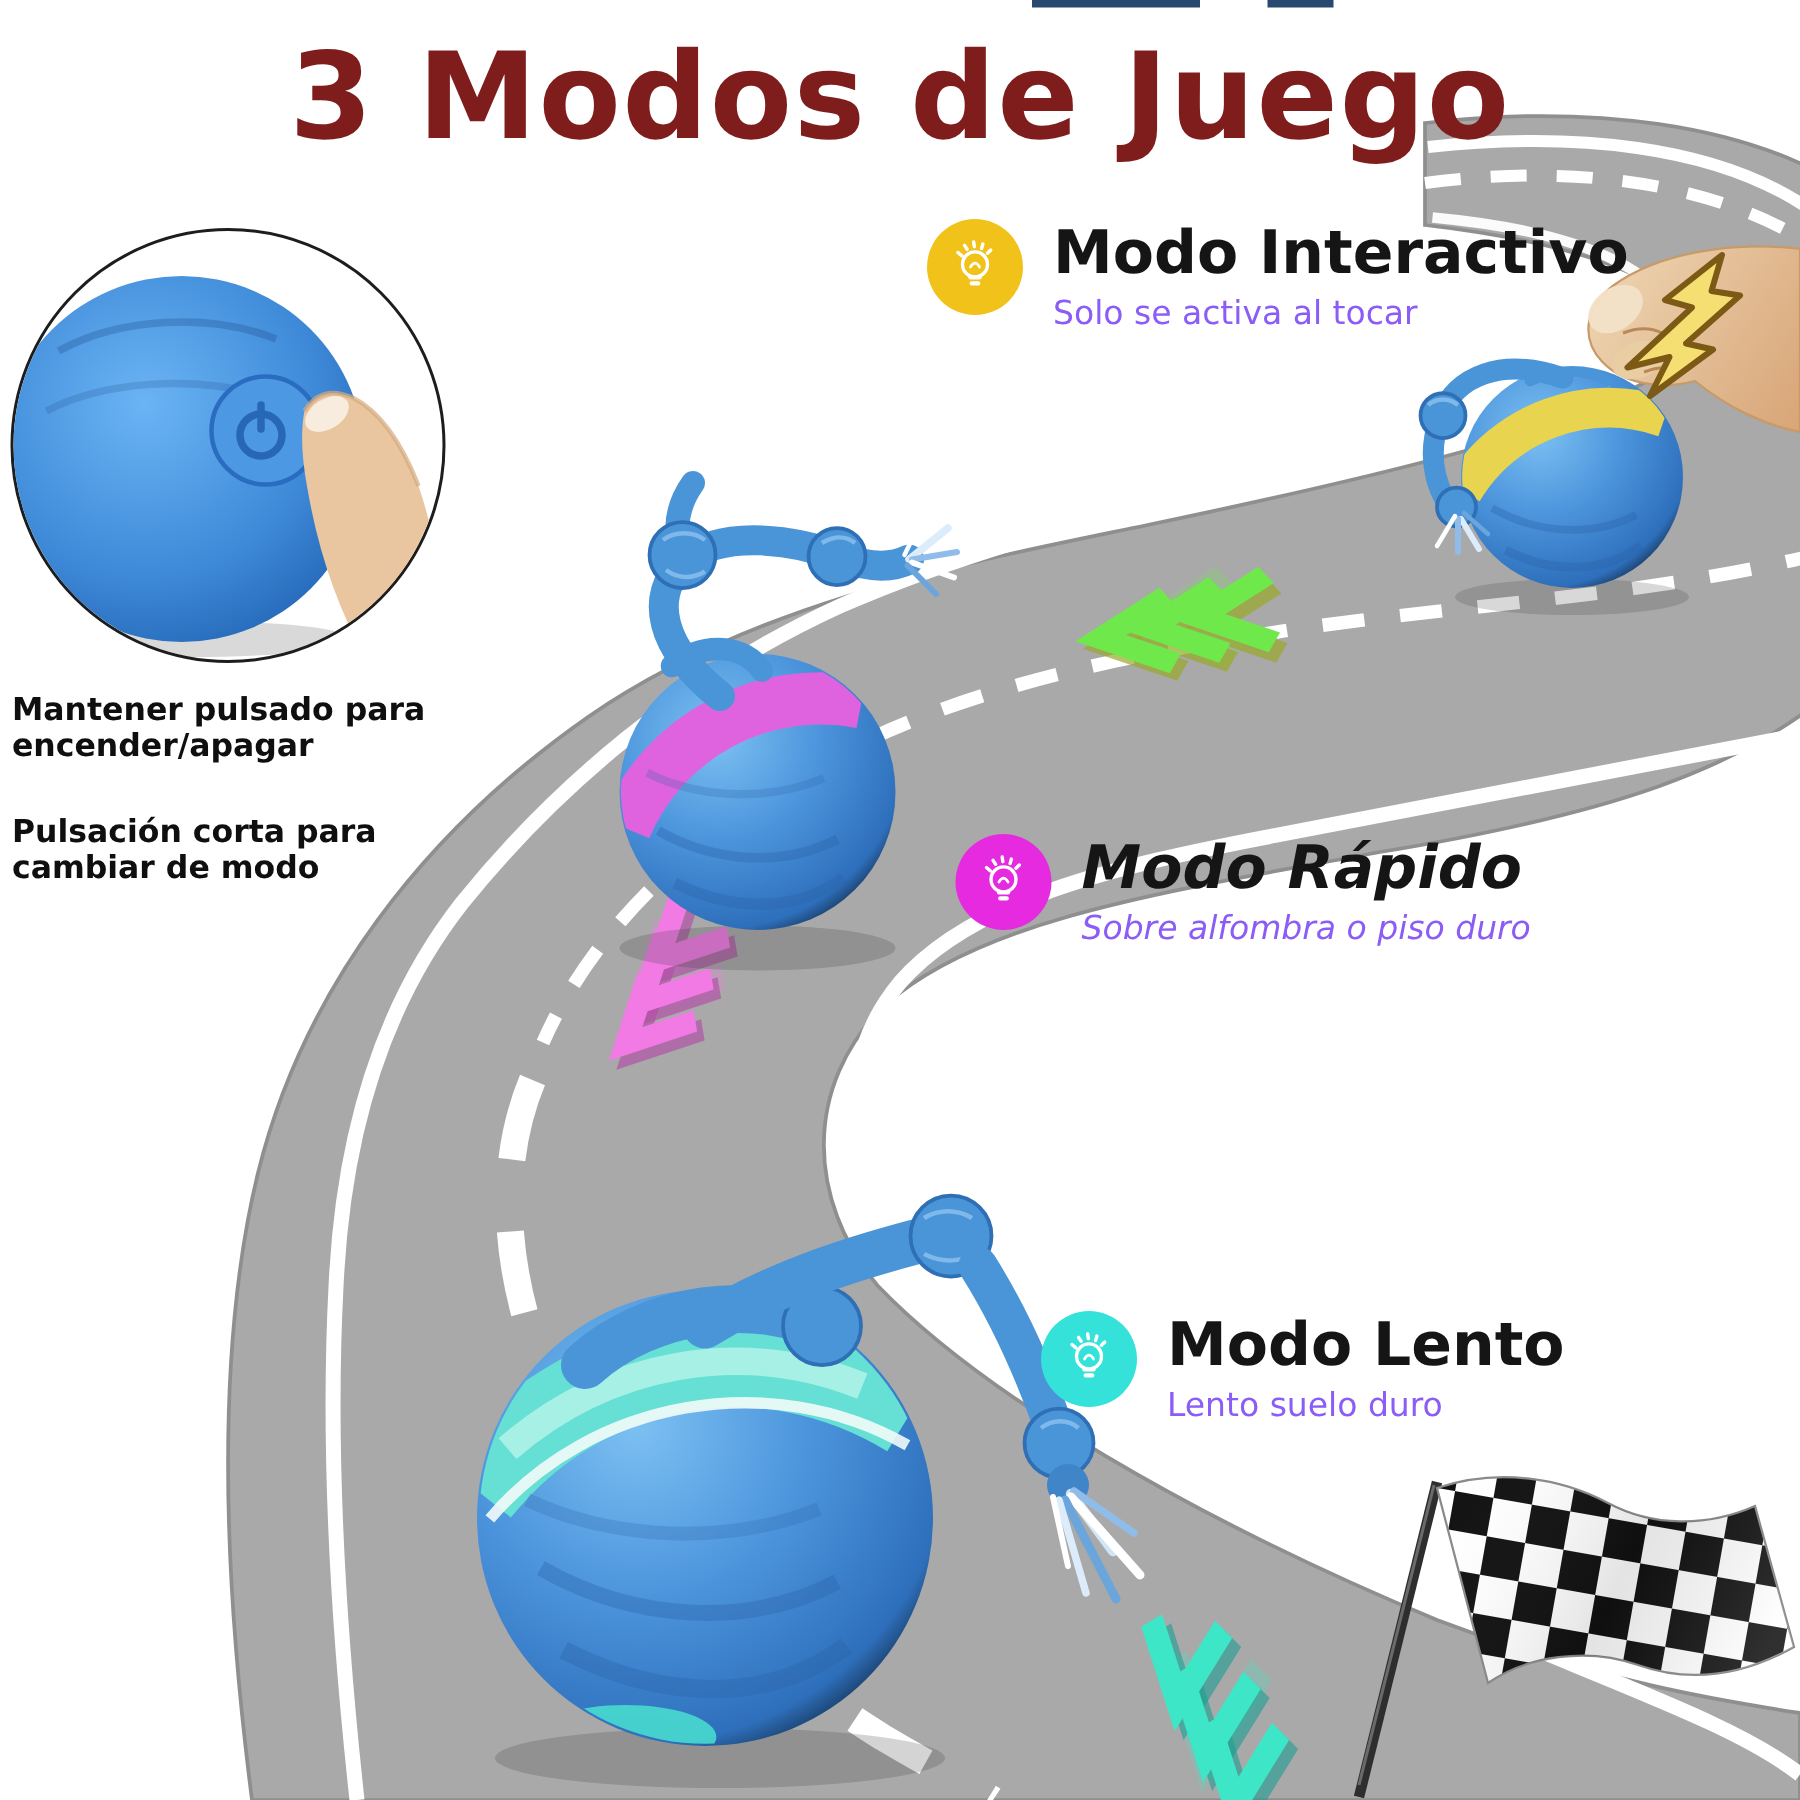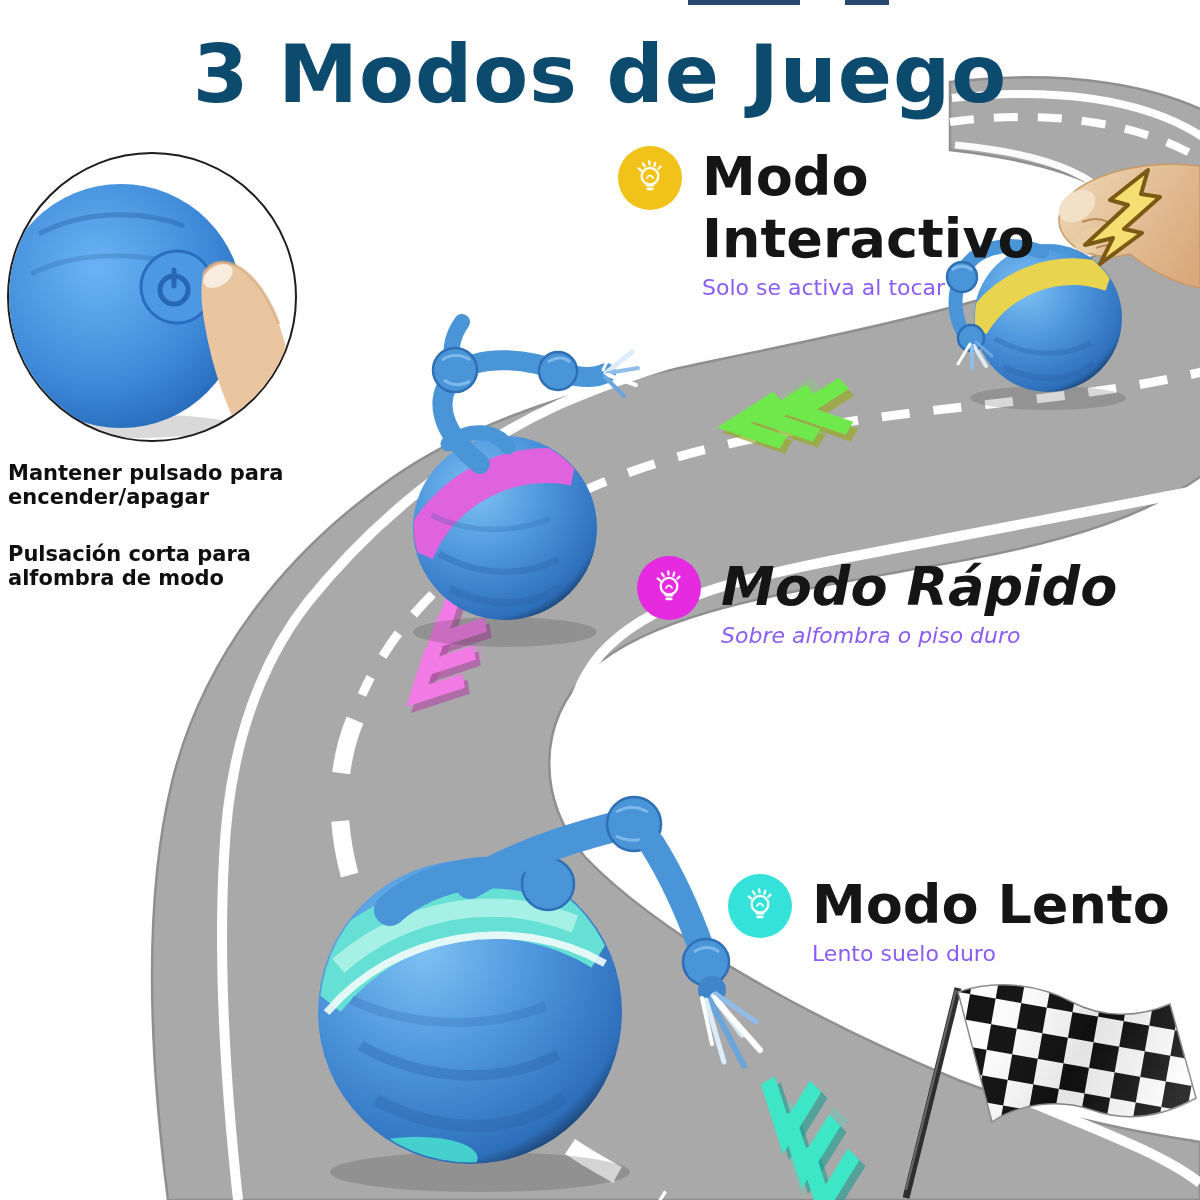--- a/index.html
+++ b/index.html
@@ -1,26 +1,26 @@
 <!DOCTYPE html>
 <html><head>
 <meta charset="utf-8">
 <style>
   html,body{margin:0;padding:0;background:#ffffff;}
   body{width:1200px;height:1200px;position:relative;overflow:hidden;
        font-family:"DejaVu Sans","Liberation Sans",sans-serif;}
   .scene-svg{position:absolute;left:0;top:0;z-index:1;}
-  .page-title{position:absolute;left:0;top:28px;width:100%;text-align:center;z-index:6;
-      font-size:80px;font-weight:bold;color:#0c4a6e;letter-spacing:1px;margin:0;}
+  .page-title{position:absolute;left:0;top:18px;width:100%;text-align:center;z-index:6;
+      font-size:80px;font-weight:bold;color:#7f1d1d;letter-spacing:1px;margin:0;}
   .crop-remnant{position:absolute;top:0;height:5px;background:#27496f;z-index:7;}
   .mode{position:absolute;z-index:6;display:flex;align-items:flex-start;gap:20px;}
   .mode-icon{width:64px;height:64px;border-radius:50%;display:flex;align-items:center;
       justify-content:center;flex:0 0 auto;}
   .mode-texts{display:flex;flex-direction:column;}
-  .mode-label{font-size:54px;font-weight:bold;color:#151515;line-height:1.15;}
+  .mode-label{font-size:40px;font-weight:bold;color:#151515;line-height:1.15;}
   .mode-desc{font-size:22px;color:#8b5cf6;margin-top:6px;line-height:1.1;}
   .instructions{position:absolute;left:8px;top:462px;z-index:6;color:#0f0f0f;
       font-weight:bold;font-size:21px;line-height:1.12;}
   .instructions .gap{height:34px;}
   .inset{position:absolute;left:7px;top:152px;width:286px;height:286px;border-radius:50%;
       border:2.5px solid #1d1d1d;overflow:hidden;background:#ffffff;z-index:8;}
   .rope{stroke:#4a94d8;fill:none;stroke-linecap:round;}
   .knot{fill:#4a94d8;stroke:#2f6fb5;stroke-width:2.5;}
   .knot-tex{stroke:#8cc2ee;stroke-width:3;fill:none;opacity:.8;}
 </style>
@@ -307,21 +307,21 @@
       <path d="M 20.5,32 L 27.5,32" stroke-width="3.2"></path>
       <path d="M 21.5,36.5 L 26.5,36.5" stroke-width="3.2"></path>
     </svg>
   </div>
   <div class="mode-texts">
     <div class="mode-label">Modo Rápido</div>
     <div class="mode-desc">Sobre alfombra o piso duro</div>
   </div>
 </div>
 
-<div class="mode" style="left:728px;top:874px;">
+<div class="mode" style="left:694px;top:874px;">
   <div class="mode-icon" style="background: rgb(53, 226, 218);">
     <svg width="42" height="42" viewBox="0 0 48 48" fill="none" stroke="#ffffff" stroke-width="2.6" stroke-linecap="round">
       <path d="M 11,13 L 14,15.5"></path>
         <path d="M 16,7.5 L 18,10.5"></path>
         <path d="M 23,5 L 23.5,8.5"></path>
       <path d="M 30,6.5 L 29,10"></path>
         <path d="M 36,11 L 33.5,13.5"></path>
       <circle cx="24" cy="22" r="9.5"></circle>
       <path d="M 20.5,24 Q 24,18 27.5,24" stroke-width="2"></path>
       <path d="M 20.5,32 L 27.5,32" stroke-width="3.2"></path>
@@ -332,21 +332,21 @@
     <div class="mode-label">Modo Lento</div>
     <div class="mode-desc">Lento suelo duro</div>
   </div>
 </div>
 
 <div class="instructions">
   <div>Mantener pulsado para</div>
   <div>encender/apagar</div>
   <div class="gap"></div>
   <div>Pulsación corta para</div>
-  <div>alfombra de modo</div>
+  <div>cambiar de modo</div>
 </div>
 
 <div class="inset">
   <svg width="286" height="286" viewBox="0 0 286 286">
     <ellipse cx="120" cy="272" rx="105" ry="12" fill="rgba(0,0,0,0.15)"></ellipse>
     <circle cx="112" cy="152" r="122" fill="url(#insetBall)"></circle>
     <path d="M 30,80 C 70,58 130,54 175,72" fill="none" stroke="rgba(20,60,120,0.25)" stroke-width="5"></path>
     <path d="M 22,120 C 60,100 120,96 168,110" fill="none" stroke="rgba(20,60,120,0.18)" stroke-width="5"></path>
     <g>
       <circle cx="168" cy="133" r="36" fill="#4c98e2" stroke="#2a6cc0" stroke-width="3"></circle>

